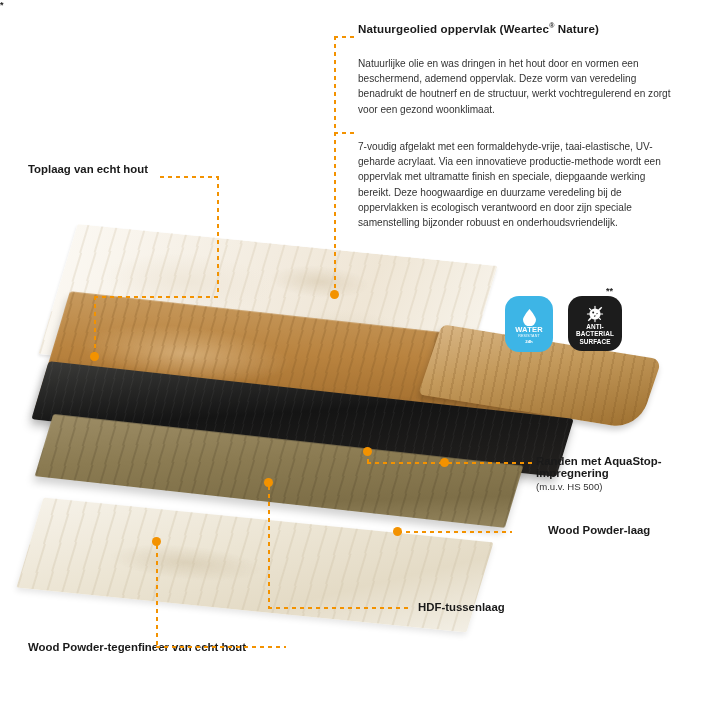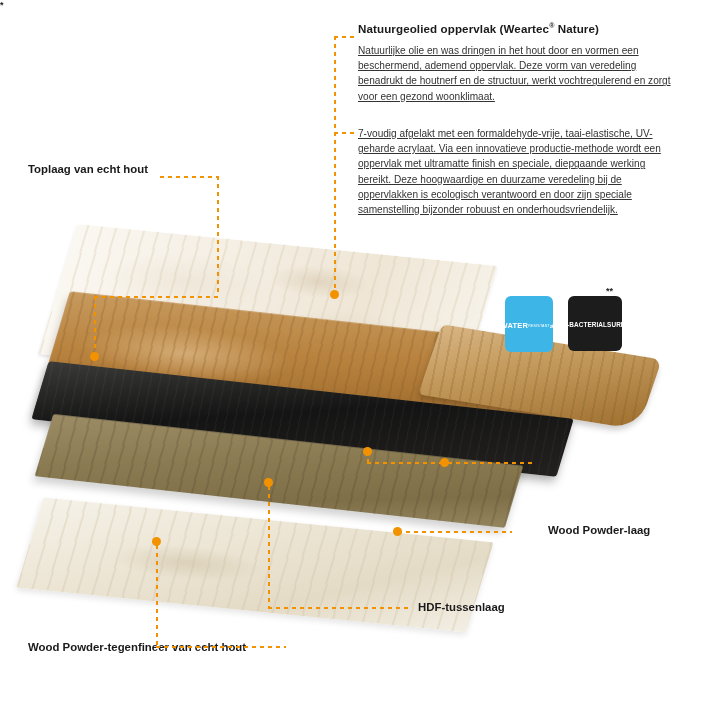--- a/index.html
+++ b/index.html
@@ -150,23 +150,23 @@
     inset: 0;
     background:
       repeating-linear-gradient(88deg, rgba(200,186,158,0.28) 0 2px, rgba(255,255,255,0) 2px 15px),
       radial-gradient(ellipse 100px 22px at 35% 55%, rgba(196,180,148,0.40), rgba(255,255,255,0) 75%);
     border-radius: 2px;
   }
 
   
   .badge {
     position: absolute;
-    border-radius: 6px;
+    border-radius: 14px;
     display: flex;
-    flex-direction: row;
+    flex-direction: column;
     align-items: center;
     justify-content: center;
     color: #ffffff;
   }
   .badge-water {
     left: 505px;
     top: 296px;
     width: 48px;
     height: 52px;
     background: #3db5e6;
@@ -217,23 +217,22 @@
   .callout-title {
     font-size: 11.6px;
     font-weight: bold;
     color: #1a1a1a;
     letter-spacing: 0.1px;
   }
   .callout-body {
     font-size: 10.1px;
     color: #333333;
     line-height: 15.2px;
-    margin-top: 8px;
+    margin-top: 21px;
     max-width: 320px;
-    text-decoration: underline;
   }
   .callout {
     position: absolute;
   }
   .label-only {
     position: absolute;
     font-size: 11.4px;
     font-weight: bold;
     color: #1a1a1a;
   }
@@ -331,20 +330,25 @@
     <div class="callout-title">Natuurgeolied oppervlak (Weartec<sup class="reg">®</sup> Nature)</div>
     <div class="callout-body">Natuurlijke olie en was dringen in het hout door en vormen een beschermend, ademend oppervlak. Deze vorm van veredeling benadrukt de houtnerf en de structuur, werkt vochtregulerend en zorgt voor een gezond woonklimaat.</div>
   </div>
 
   <div class="callout" id="co-matt">
     <div class="callout-body">7-voudig afgelakt met een formaldehyde-vrije, taai-elastische, UV-geharde acrylaat. Via een innovatieve productie-methode wordt een oppervlak met ultramatte finish en speciale, diepgaande werking bereikt. Deze hoogwaardige en duurzame veredeling bij de oppervlakken is ecologisch verantwoord en door zijn speciale samenstelling bijzonder robuust en onderhoudsvriendelijk.</div>
   </div>
 
   <div class="label-only" id="lb-toplaag">Toplaag van echt hout</div>
 
+  <div class="label-only" id="lb-randen">
+    <span>Randen met AquaStop-</span><br>
+    <span>impregnering</span>
+    <span class="label-sub">(m.u.v. HS 500)</span>
+  </div>
 
   <div class="label-only" id="lb-powder">Wood Powder-laag</div>
   <div class="label-only" id="lb-hdf">HDF-tussenlaag</div>
   <div class="label-only" id="lb-tegen">Wood Powder-tegenfineer van echt hout</div>
 
   <div class="dot" style="left:330px; top:290px;"></div>
   <div class="dot" style="left:90px;  top:352px;"></div>
   <div class="dot" style="left:440px; top:458px;"></div>
   <div class="dot" style="left:393px; top:527px;"></div>
   <div class="dot" style="left:264px; top:478px;"></div>

